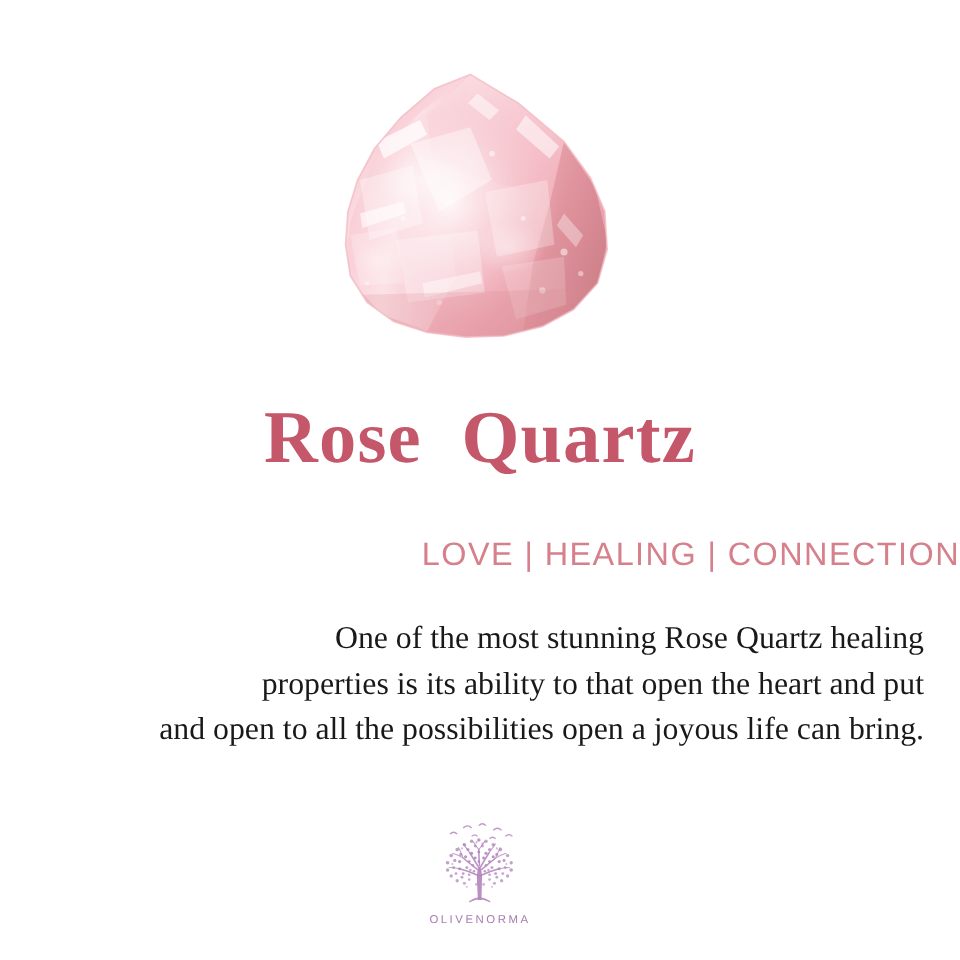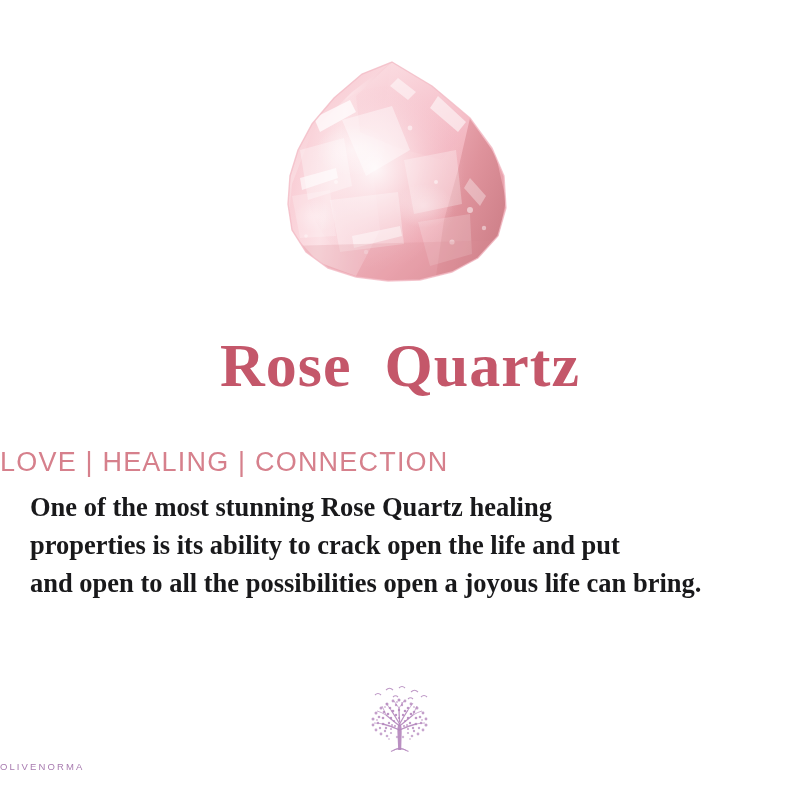--- a/index.html
+++ b/index.html
@@ -52,54 +52,55 @@
     color: #c4576a;
     white-space: pre;
   }
 
   
   .subtitle {
     position: absolute;
     left: 0;
     top: 445px;
     width: 800px;
-    text-align: left;
+    text-align: right;
     font-family: "Liberation Sans", "DejaVu Sans", sans-serif;
     font-weight: 300;
     font-size: 27px;
     line-height: 34px;
     letter-spacing: 1.2px;
     color: #d6808c;
     white-space: pre;
   }
 
   
   .body-copy {
     position: absolute;
     left: 30px;
-    top: 488px;
+    top: 512px;
     width: 740px;
-    text-align: left;
+    text-align: right;
     font-family: "Liberation Serif", "DejaVu Serif", serif;
-    font-weight: 700;
+    font-weight: 400;
     font-size: 26.5px;
     line-height: 38px;
     color: #19191b;
   }
   .body-copy .ln {
     display: block;
     white-space: pre;
   }
 
   
   .logo {
     position: absolute;
     left: 0;
     top: 684px;
     width: 800px;
+    text-align: center;
   }
   .logo svg { display: block; margin: 0 auto; }
   .logo-word {
     margin-top: 1px;
     font-family: "Liberation Sans", "DejaVu Sans", sans-serif;
     font-size: 9.5px;
     font-weight: 400;
     letter-spacing: 2.1px;
     color: #a87bb0;
     white-space: pre;
@@ -218,21 +219,21 @@
       </g>
     </svg>
   </div>
 
   <div class="title">Rose  Quartz</div>
 
   <div class="subtitle">LOVE | HEALING | CONNECTION</div>
 
   <div class="body-copy">
     <span class="ln">One of the most stunning Rose Quartz healing</span>
-    <span class="ln">properties is its ability to crack open the life and put</span>
+    <span class="ln">properties is its ability to that open the heart and put</span>
     <span class="ln">and open to all the possibilities open a joyous life can bring.</span>
   </div>
 
   <div class="logo">
     <svg width="94" height="76" viewBox="0 0 94 76">
       <g stroke="#b487bd" fill="#b487bd">
 
         <g fill="none" stroke-width="1.1" opacity="0.85">
           <path d="M22,11 q3,-3 6,0"></path>
           <path d="M33,6 q3.5,-3.5 7,0"></path>

